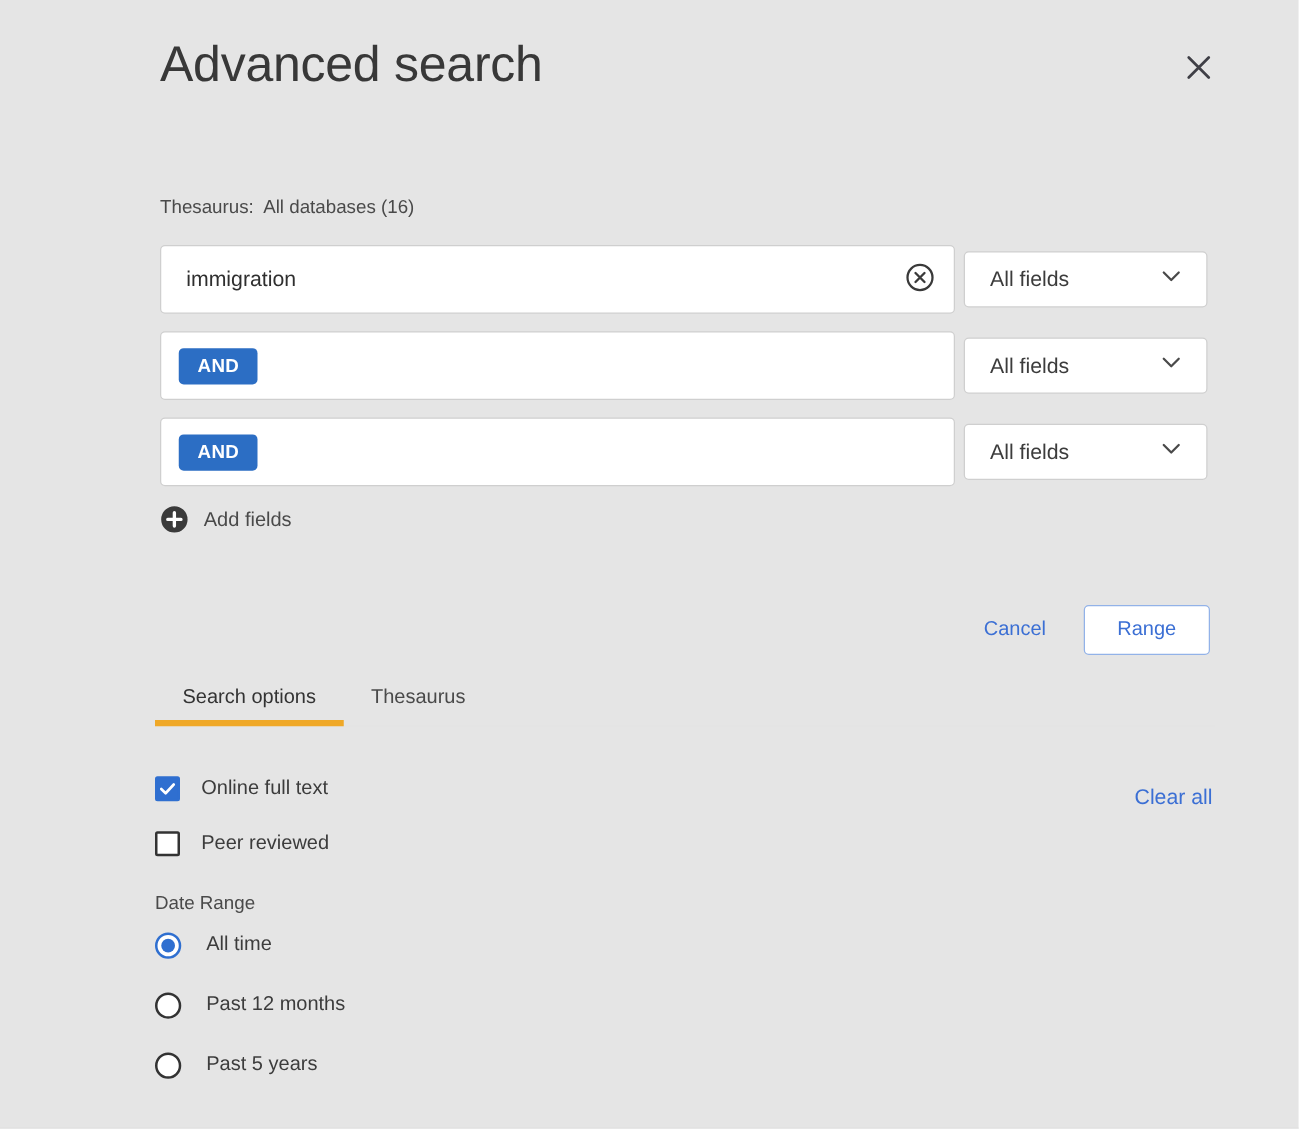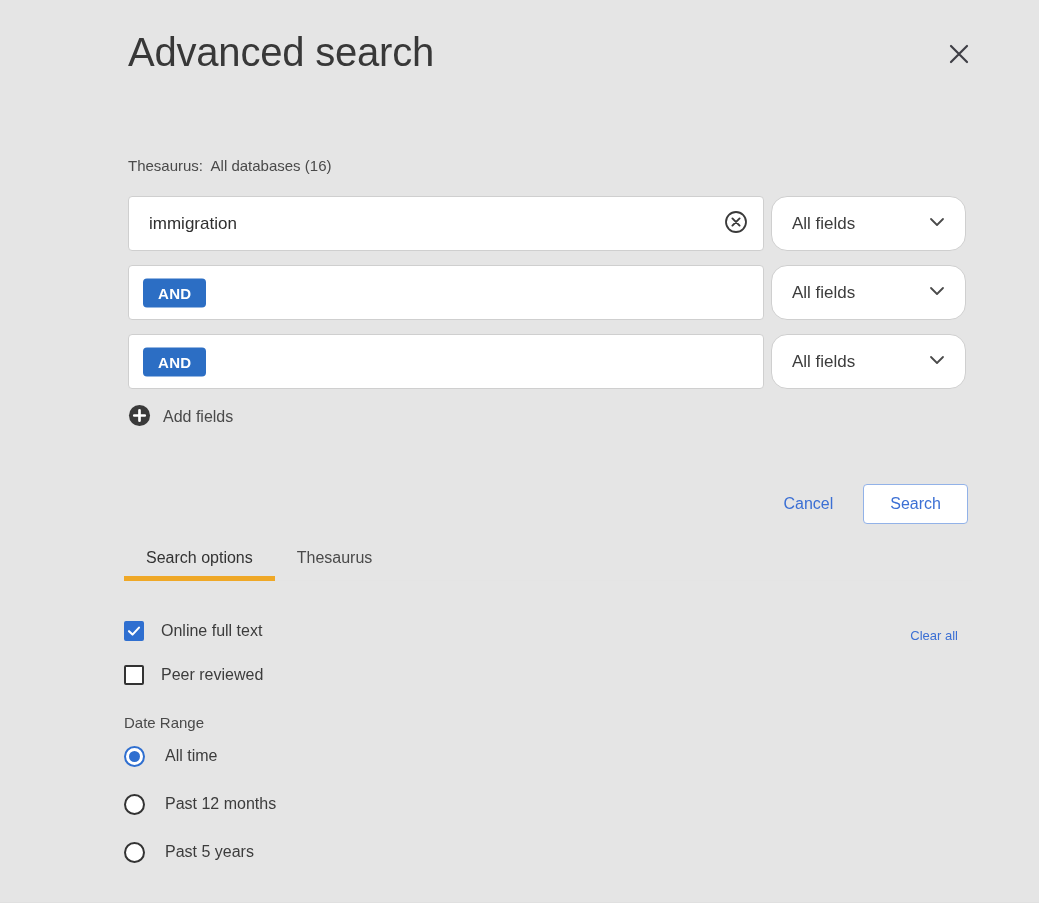--- a/index.html
+++ b/index.html
@@ -118,23 +118,23 @@
     font-family: "Liberation Sans", sans-serif;
     font-size: 15px;
     font-weight: 700;
     letter-spacing: 0.3px;
     padding: 7px 15px;
     cursor: pointer;
     line-height: 1;
   }
   .field-select {
     flex: 0 0 195px;
-    height: 55px;
+    height: 45px;
     border: 1px solid #cfcfcf;
-    border-radius: 16px;
+    border-radius: 4px;
     background: #fff;
     display: flex;
     align-items: center;
     justify-content: space-between;
     padding: 0 18px 0 20px;
     cursor: pointer;
   }
   .field-select-label {
     font-size: 17px;
     color: #3c3c3c;
@@ -216,24 +216,24 @@
   }
 
   
   .options {
     position: absolute;
     left: 124px; top: 618px;
     width: 848px;
   }
   .clear-all {
     position: absolute;
-    right: 12px; top: 8px;
+    right: 0; top: 8px;
     background: none; border: none;
     font-family: "Liberation Sans", sans-serif;
-    font-size: 13px;
+    font-size: 17px;
     color: #3b6fd4;
     cursor: pointer;
     padding: 2px;
   }
   .check-row {
     display: flex;
     align-items: center;
     gap: 17px;
     height: 26px;
     margin-bottom: 18px;
@@ -376,21 +376,21 @@
       <svg width="23" height="23" viewBox="0 0 24 24">
         <circle cx="12" cy="12" r="11" fill="#3a3a3a"></circle>
         <path d="M12 6.5 L12 17.5 M6.5 12 L17.5 12" stroke="#ffffff" stroke-width="2.8" stroke-linecap="round"></path>
       </svg>
     </span>
     <span class="add-fields-label">Add fields</span>
   </button>
 
   <div class="actions">
     <button class="cancel-btn">Cancel</button>
-    <button class="search-btn">Search</button>
+    <button class="search-btn">Range</button>
   </div>
 
   <div class="tabs">
     <button class="tab active">Search options</button>
     <button class="tab">Thesaurus</button>
   </div>
 
   <div class="options">
 
     <button class="clear-all">Clear all</button>

